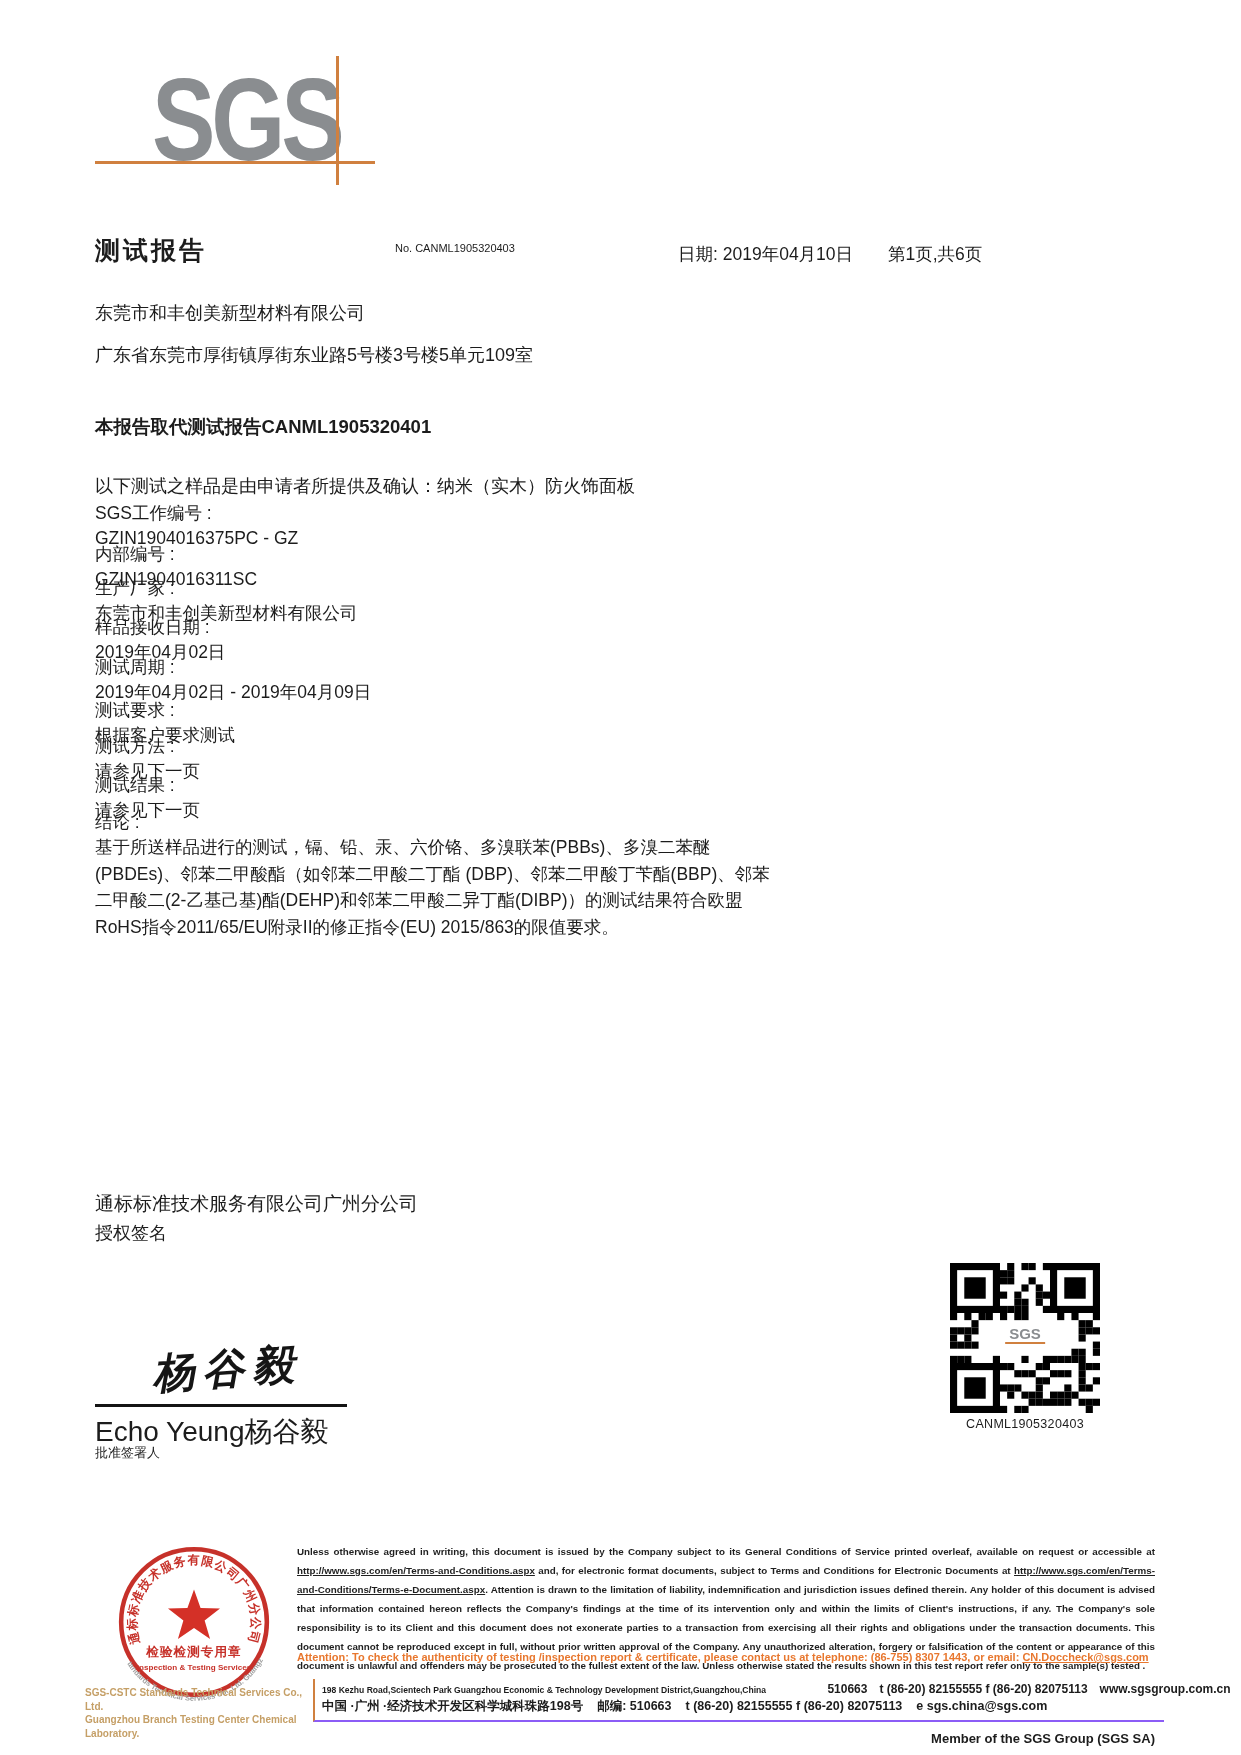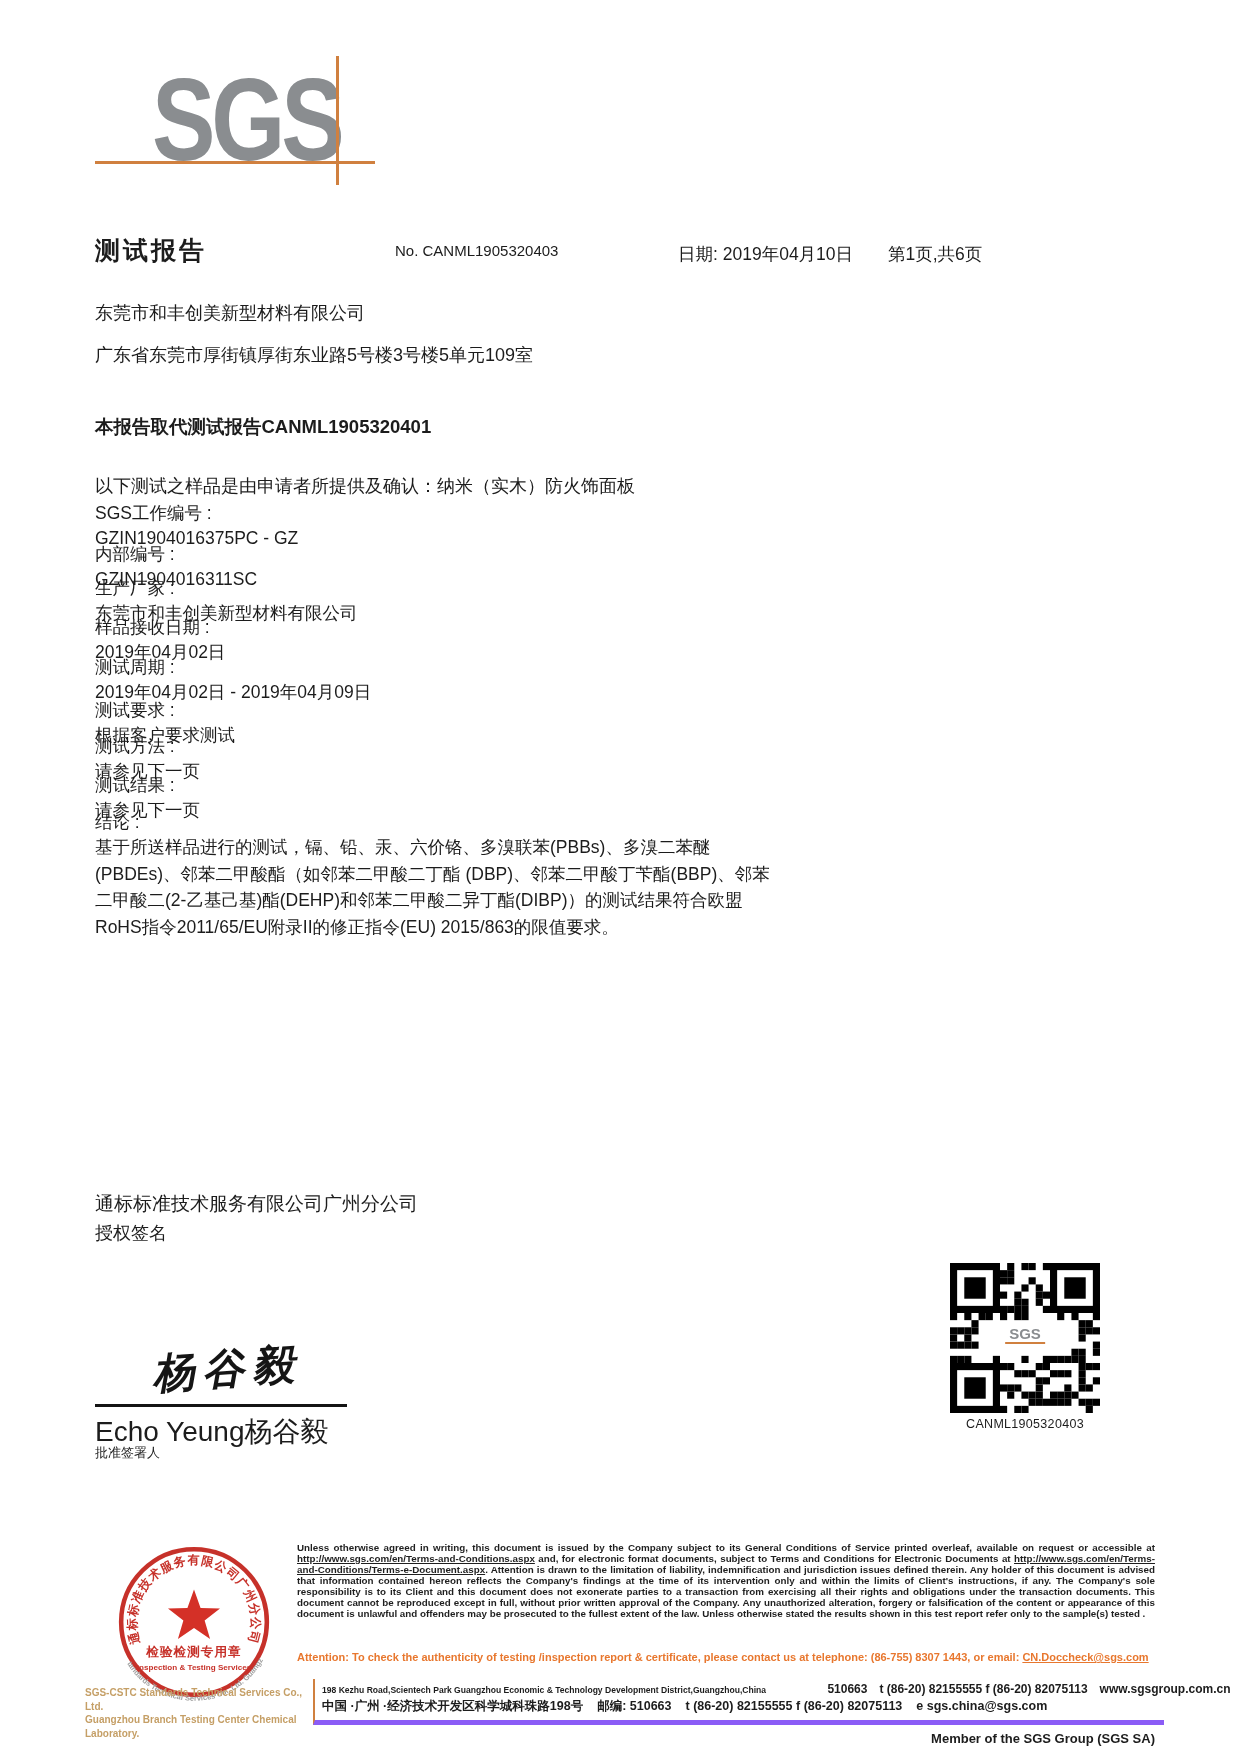--- a/index.html
+++ b/index.html
@@ -8,21 +8,21 @@
 
   
   .logo-text{position:absolute;left:152px;top:62px;font-size:116px;font-weight:bold;
              color:#8A8D90;line-height:1;letter-spacing:-5px;transform:scaleX(0.82);
              transform-origin:left top;}
   .logo-hline{position:absolute;left:95px;top:161px;width:280px;height:3px;background:#D0803F;}
   .logo-vline{position:absolute;left:336px;top:56px;width:3px;height:129px;background:#D0803F;}
 
   
   .title{position:absolute;left:95px;top:234px;font-size:25px;font-weight:bold;letter-spacing:3px;}
-  .report-no{position:absolute;left:395px;top:242px;font-size:15px;}
+  .report-no{position:absolute;left:395px;top:242px;font-size:11px;}
   .hdr-date{position:absolute;left:678px;top:242px;font-size:17.5px;}
   .hdr-page{position:absolute;left:888px;top:242px;font-size:17.5px;}
 
   .applicant-name{position:absolute;left:95px;top:301px;font-size:18px;}
   .applicant-addr{position:absolute;left:95px;top:343px;font-size:18px;}
   .replacement{position:absolute;left:95px;top:414px;font-size:18.5px;font-weight:bold;}
   .statement{position:absolute;left:95px;top:458px;font-size:18px;margin-top:16px;}
 
   
   .frow{position:absolute;left:95px;display:flex;font-size:17.5px;flex-direction:column;}
@@ -51,27 +51,27 @@
   .qr-caption{margin-top:4px;text-align:center;font-size:12.5px;letter-spacing:.3px;}
 
   
   .stamp{position:absolute;left:108px;top:1536px;width:172px;height:172px;opacity:.95;z-index:4;}
 
   .tan-lines{position:absolute;left:85px;top:1686px;width:235px;font-size:10px;font-weight:bold;
              color:#C59F66;line-height:13.5px;z-index:6;}
 
   
   .disclaimer{position:absolute;left:297px;top:1542px;width:858px;font-size:9.8px;
-              line-height:11px;text-align:justify;font-weight:bold;color:#1f1f1f;}
+              line-height:19px;text-align:justify;font-weight:bold;color:#1f1f1f;}
   .attention{position:absolute;left:297px;top:1651px;width:858px;font-size:11px;
              line-height:13.5px;font-weight:bold;color:#E8772E;}
   .u{text-decoration:underline;text-align:center;}
 
   .addr{position:absolute;left:313px;top:1679px;width:842px;border-left:2px solid #D0803F;
-        border-bottom:5px solid #8b5cf6;padding:3px 0 5px 7px;background:#fff;z-index:5;}
+        border-bottom:2px solid #8b5cf6;padding:3px 0 5px 7px;background:#fff;z-index:5;}
   .addr-row1{display:flex;align-items:baseline;gap:12px;font-weight:bold;font-size:12px;white-space:nowrap;}
   .addr-en{font-size:9.5px;transform:scaleX(.9);transform-origin:left;display:inline-block;}
   .addr-row2{display:flex;align-items:baseline;gap:14px;font-weight:bold;font-size:12.5px;
              margin-top:2px;white-space:nowrap;}
   .member{position:absolute;left:735px;top:1731px;width:420px;text-align:right;
           font-size:13px;font-weight:bold;}
 </style>
 </head>
 <body>
 

